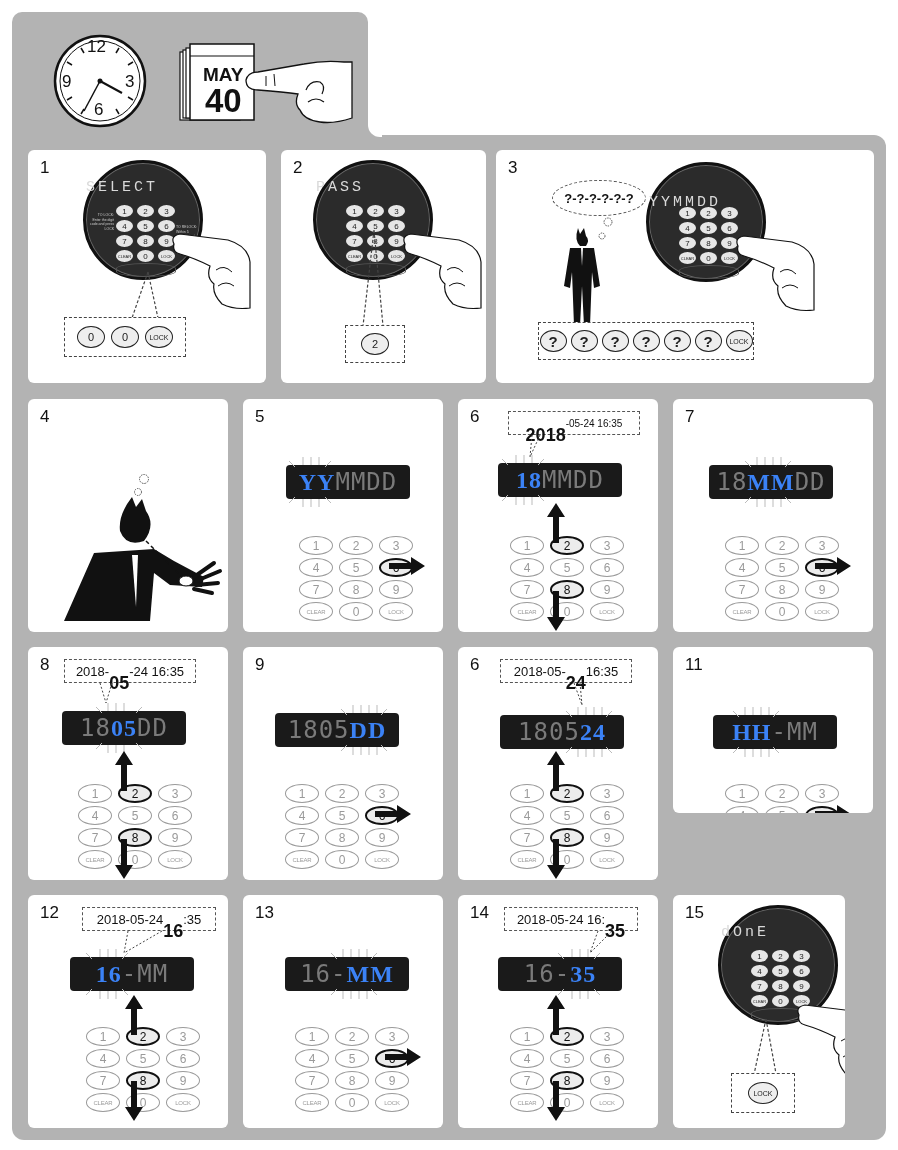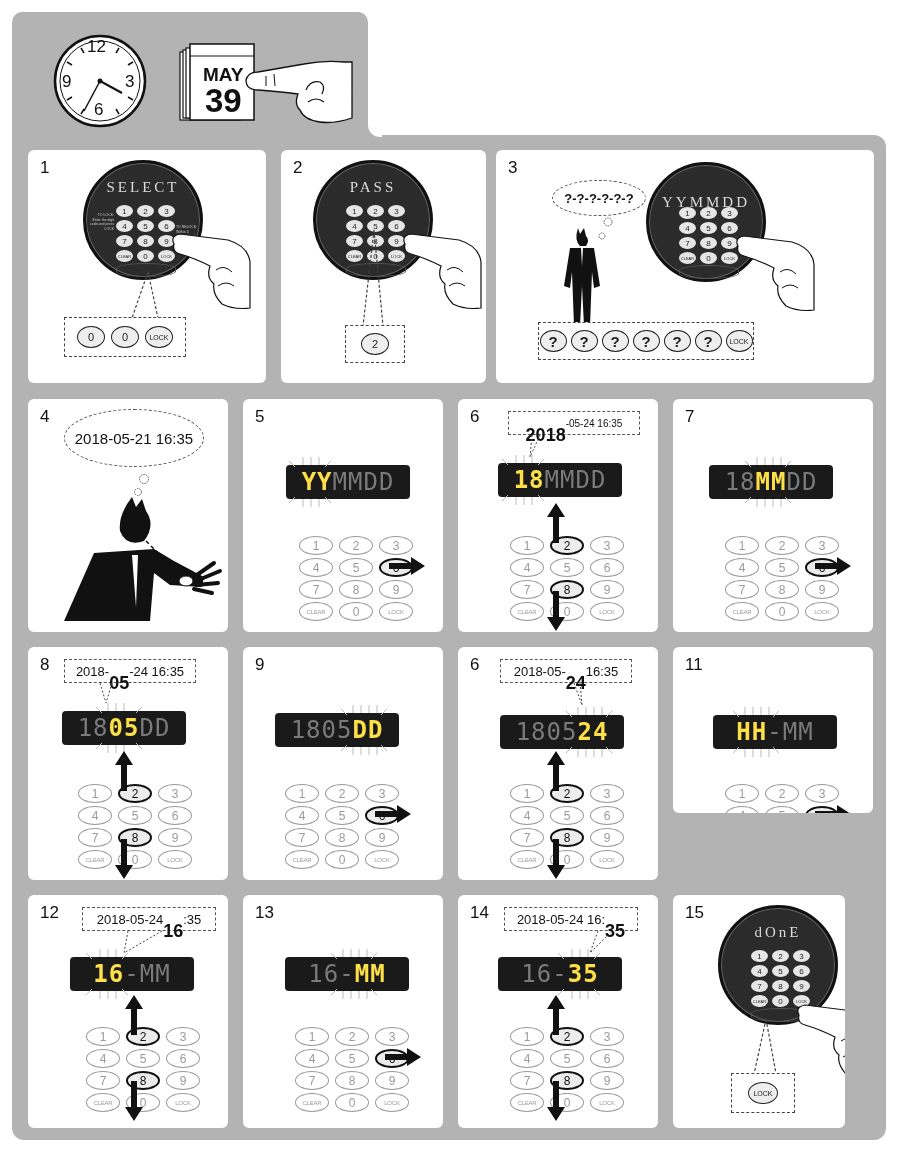--- a/index.html
+++ b/index.html
@@ -7,33 +7,33 @@
   .frame-tab{position:absolute;left:12px;top:12px;width:356px;height:140px;background:#b3b3b3;border-radius:10px 10px 0 0;}
   .frame-body{position:absolute;left:12px;top:135px;width:874px;height:1005px;background:#b3b3b3;border-radius:0 12px 12px 12px;}
   .frame-corner{position:absolute;left:368px;top:123px;width:14px;height:14px;background:#b3b3b3;}
   .frame-corner::after{content:"";position:absolute;left:0;top:0;width:14px;height:14px;background:#fff;border-bottom-left-radius:12px;}
   .panel{position:absolute;background:#fff;border-radius:6px;overflow:hidden;}
   .step-num{position:absolute;left:12px;top:8px;font-size:17px;color:#111;font-family:"Liberation Sans",sans-serif;}
   
   .lcd{position:absolute;background:#1a1a1a;border-radius:4px;display:flex;align-items:center;justify-content:center;}
   .lcd span{font-family:"DejaVu Sans Mono",monospace;font-size:24px;letter-spacing:1px;}
   .lcd .dim{color:#7a7a7a;}
-  .lcd .hi{color:#fde047;font-weight:bold;}
+  .lcd .hi{color:#3b82f6;font-weight:bold;font-family:Liberation Serif, serif;}
   .blink{position:absolute;}
   
   .kp{position:absolute;display:grid;grid-template-columns:repeat(3,34px);grid-auto-rows:19px;column-gap:6px;row-gap:3px;}
   .k{border:1px solid #9a9a9a;border-radius:50%;display:flex;align-items:center;justify-content:center;font-size:12px;color:#9a9a9a;background:#fff;}
   .k.small{font-size:6px;letter-spacing:-0.2px;}
   .k.act{border:2px solid #111;background:#ececec;color:#111;}
   
   .bubble{position:absolute;border:1.5px dashed #555;background:#fff;font-size:15px;color:#111;display:flex;align-items:center;justify-content:center;white-space:nowrap;}
   .bubble b{font-size:18px;margin-top:24px;}
   
   .dial{position:absolute;border-radius:50%;background:#2b2b2b;border:3px solid #111;box-shadow:0 0 0 1px #666 inset;}
-  .dial .dlcd{position:absolute;left:0;right:0;text-align:center;color:#d9d9d9;font-family:Liberation Serif, serif;font-size:15px;letter-spacing:3px;}
+  .dial .dlcd{position:absolute;left:0;right:0;color:#d9d9d9;font-family:Liberation Mono, monospace;font-size:15px;letter-spacing:3px;}
   .dial .dkp{position:absolute;display:grid;grid-template-columns:repeat(3,17px);grid-auto-rows:12px;column-gap:4px;row-gap:3px;}
   .dial .dk{background:#e6e6e6;border-radius:50%;font-size:8px;display:flex;align-items:center;justify-content:center;color:#222;}
   .dial .dk.s{font-size:4px;}
   .dial .side{position:absolute;color:#ccc;font-size:3.5px;line-height:4.5px;}
   .dial .tray{position:absolute;border:1px solid #555;border-radius:50%/40%;}
   .callout{position:absolute;border:1.5px dashed #444;background:#fff;display:flex;align-items:center;justify-content:center;gap:6px;}
   .ck{border:1px solid #222;border-radius:50%;background:#eee;display:flex;align-items:center;justify-content:center;font-size:11px;color:#222;}
   .ck.q{font-weight:bold;font-size:15px;}
   .ck.small{font-size:7px;}
   svg{position:absolute;overflow:visible;}
@@ -69,21 +69,21 @@
 <div style="position:absolute;left:62px;top:72px;font-size:17px;color:#111">9</div>
 
 <svg style="left:178px;top:40px;width:80px;height:84px" viewBox="0 0 80 84">
   <rect x="2" y="12" width="60" height="68" fill="#fff" stroke="#111" stroke-width="1.2"></rect>
   <rect x="5" y="10" width="60" height="68" fill="#fff" stroke="#111" stroke-width="1.2"></rect>
   <rect x="8" y="8" width="60" height="70" fill="#fff" stroke="#111" stroke-width="1.2"></rect>
   <rect x="12" y="4" width="64" height="76" fill="#fff" stroke="#111" stroke-width="1.5"></rect>
   <line x1="12" y1="16" x2="76" y2="16" stroke="#111" stroke-width="1.2"></line>
 </svg>
 <div style="position:absolute;left:203px;top:64px;font-size:19px;font-weight:bold;color:#111">MAY</div>
-<div style="position:absolute;left:205px;top:82px;font-size:33px;font-weight:bold;color:#111">39</div>
+<div style="position:absolute;left:205px;top:82px;font-size:33px;font-weight:bold;color:#111">40</div>
 <svg style="left:244px;top:50px;width:110px;height:80px" viewBox="0 0 110 80">
   <path d="M2 30 Q4 22 14 22 L60 14 Q80 10 100 12 L108 12 L108 68 Q90 74 76 72 Q60 70 56 60 Q50 54 54 44 Q40 42 14 40 Q2 40 2 30 Z" fill="#fff" stroke="#111" stroke-width="1.3"></path>
   <path d="M62 40 Q66 30 76 32 Q82 36 78 44" fill="none" stroke="#111" stroke-width="1.2"></path>
   <path d="M64 52 Q72 46 80 52" fill="none" stroke="#111" stroke-width="1.2"></path>
   <line x1="22" y1="26" x2="22" y2="36" stroke="#111"></line>
     <line x1="30" y1="24" x2="31" y2="36" stroke="#111"></line>
 </svg>
 
 <div class="panel" style="left:28px;top:150px;width:238px;height:233px">
   <div class="step-num">1</div>
@@ -196,21 +196,20 @@
     <div class="ck q" style="width:25px;height:20px">?</div>
     <div class="ck q" style="width:25px;height:20px">?</div>
     <div class="ck q" style="width:25px;height:20px">?</div>
     <div class="ck q" style="width:25px;height:20px">?</div>
     <div class="ck small" style="width:25px;height:20px">LOCK</div>
   </div>
 </div>
 
 <div class="panel" style="left:28px;top:399px;width:200px;height:233px">
   <div class="step-num">4</div>
-  <div class="bubble" style="left:36px;top:10px;width:138px;height:56px;border-radius:50%">2018-05-21 16:35</div>
   <svg style="left:104px;top:74px;width:20px;height:26px" viewBox="0 0 20 26">
     <circle cx="12" cy="6" r="4.5" fill="none" stroke="#555" stroke-dasharray="1.5,1"></circle>
     <circle cx="6" cy="19" r="3.5" fill="none" stroke="#555" stroke-dasharray="1.5,1"></circle>
   </svg>
   <svg style="left:26px;top:98px;width:170px;height:124px" viewBox="0 0 170 124">
     <path d="M78 0 L82 10 L88 2 L92 14 Q102 28 90 44 Q72 50 66 34 Q64 18 78 0 Z" fill="#111"></path>
     <path d="M40 56 L100 52 L120 64 L150 80 L148 90 L116 88 L100 76 L96 124 L10 124 Z" fill="#111"></path>
     <path d="M78 58 L84 58 L82 110 Z" fill="#fff"></path>
     <ellipse cx="132" cy="84" rx="7" ry="5" fill="#fff" stroke="#111"></ellipse>
     <path d="M140 80 L160 66 M142 84 L166 74 M142 88 L164 86 M140 92 L158 96" stroke="#111" stroke-width="4" stroke-linecap="round"></path>

